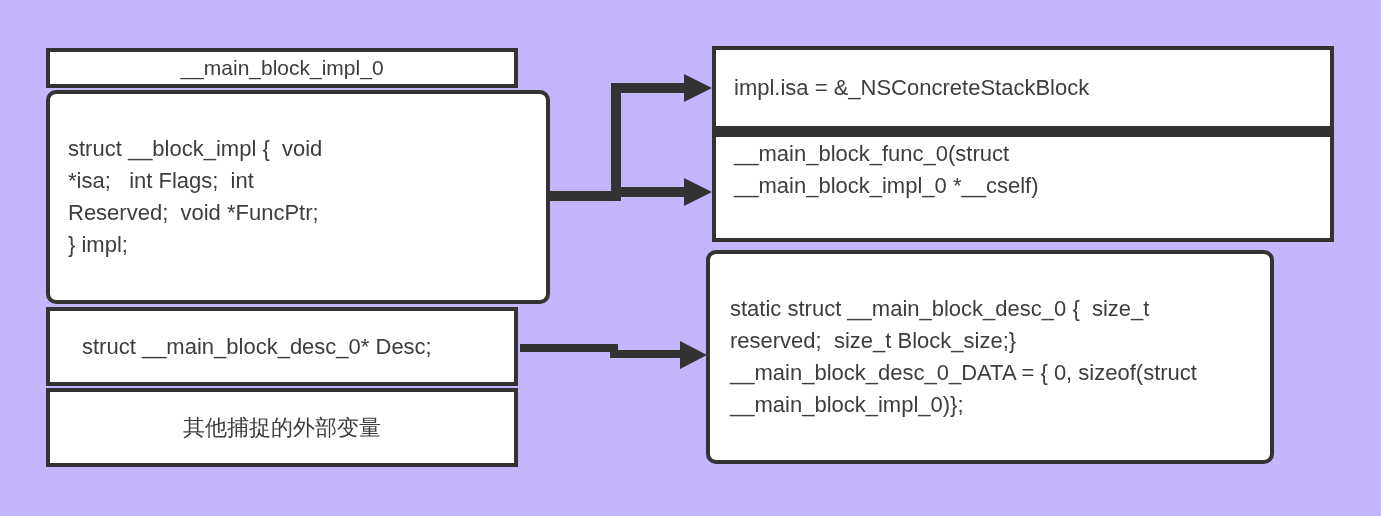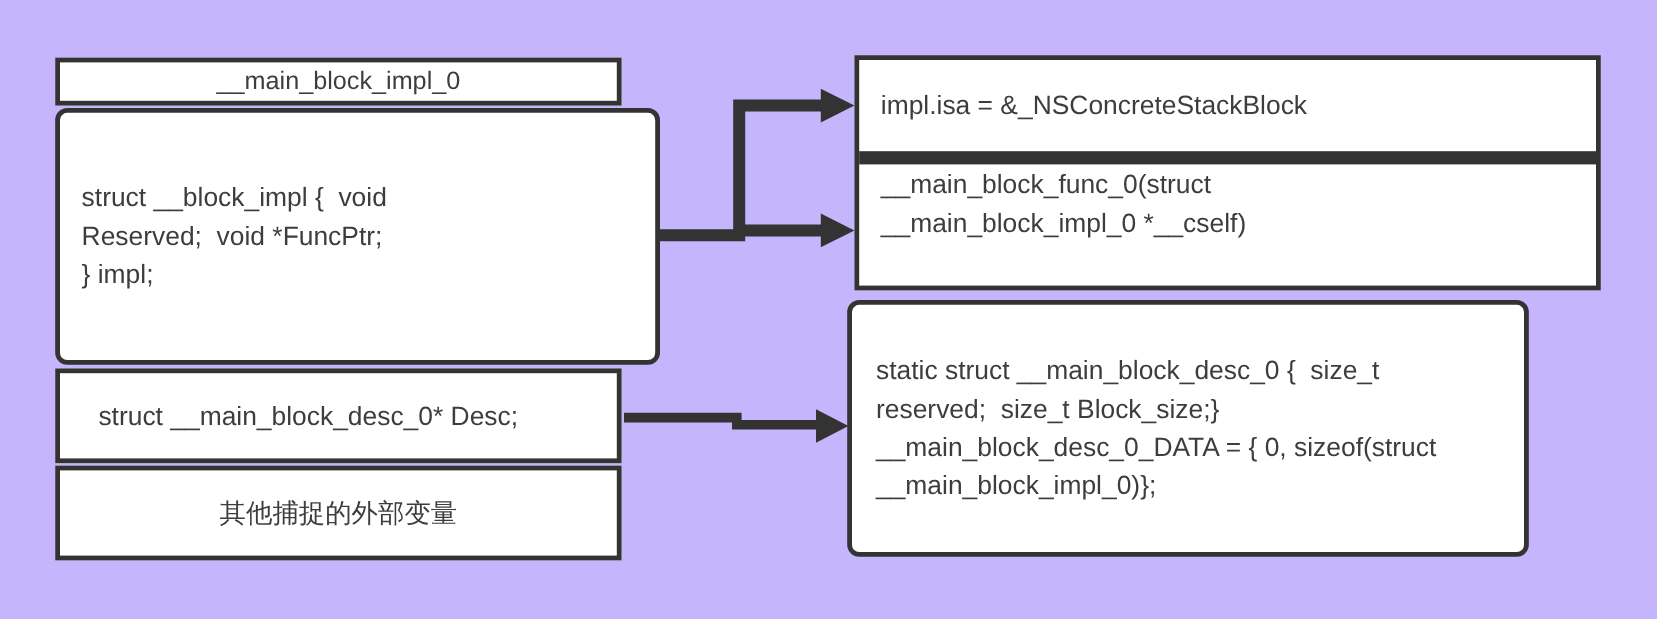--- a/index.html
+++ b/index.html
@@ -79,20 +79,21 @@
     <path d="M520 348 H614 V354 H680" fill="none" stroke="#333333" stroke-width="8"></path>
     <polygon points="680,341 680,369 707,355" fill="#333333"></polygon>
   </svg>
 
   <div class="box title-box">
     <span>__main_block_impl_0</span>
   </div>
 
   <div class="box impl-box">
     <div class="code-line">struct __block_impl {  void</div>
+    <div class="code-line">*isa;   int Flags;  int</div>
     <div class="code-line">Reserved;  void *FuncPtr;</div>
     <div class="code-line">} impl;</div>
   </div>
 
   <div class="box desc-box">
     <span class="code-line">struct __main_block_desc_0* Desc;</span>
   </div>
 
   <div class="box captured-box">
     <span>其他捕捉的外部变量</span>

